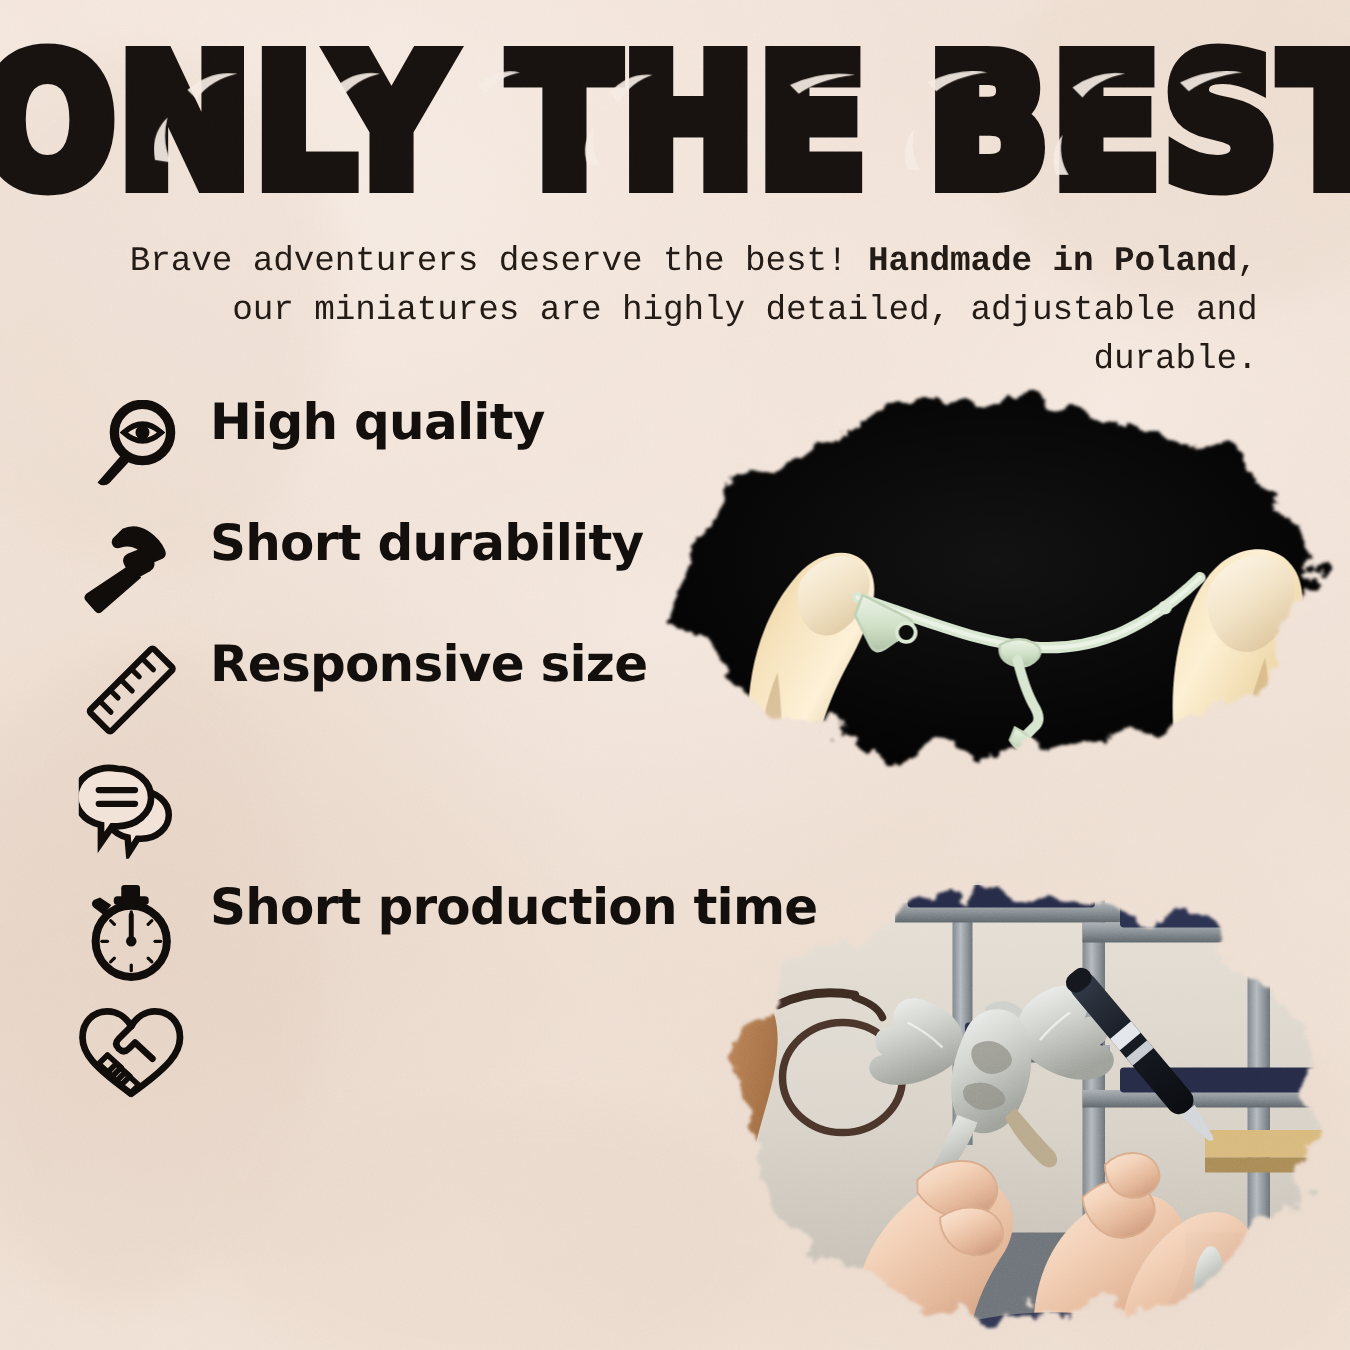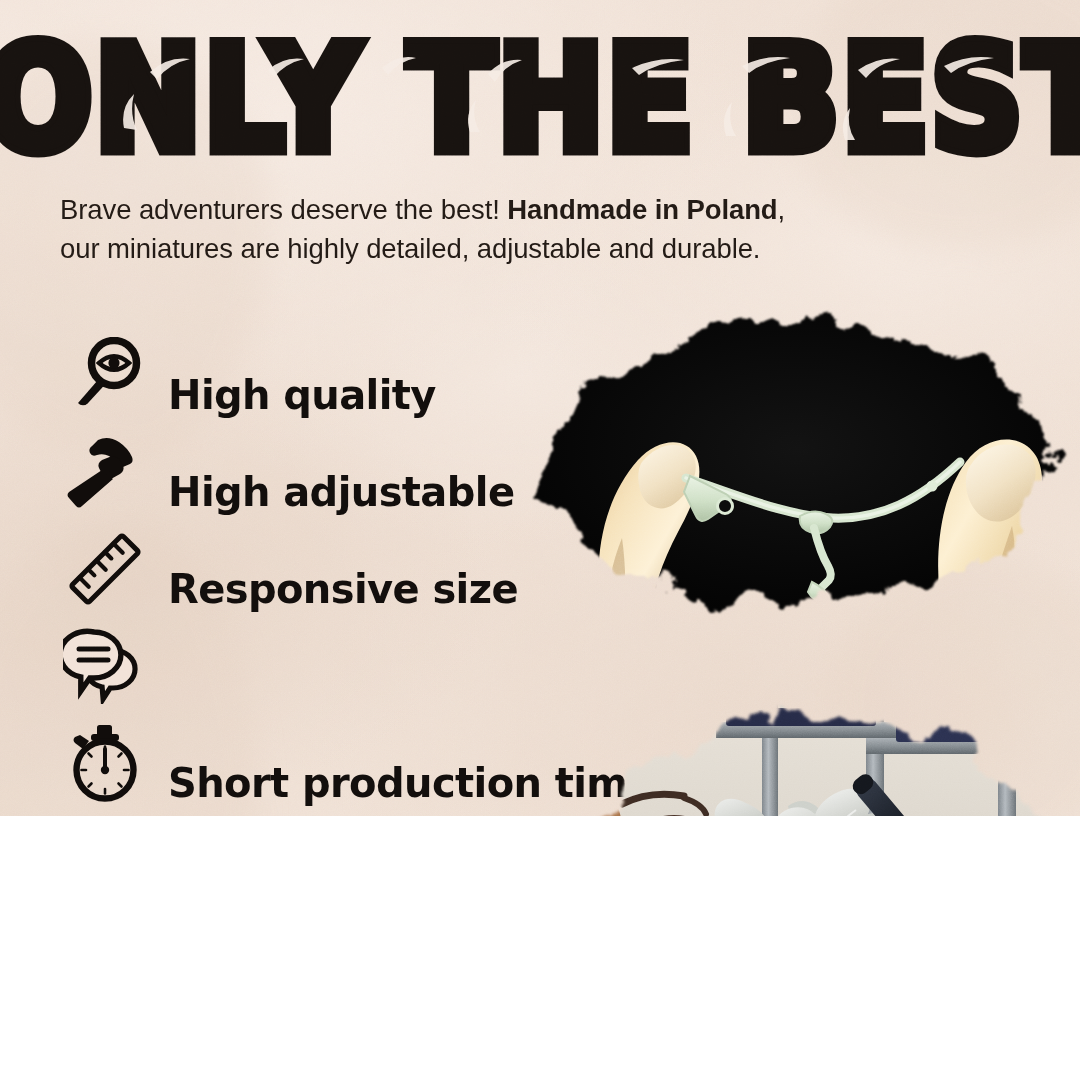--- a/index.html
+++ b/index.html
@@ -6,21 +6,21 @@
   * { margin:0; padding:0; box-sizing:border-box; }
 
   html, body {
     width:1080px; height:1080px;
     overflow:hidden;
     font-family:"Liberation Sans", sans-serif;
   }
 
   #canvas {
     position:relative;
-    width:1080px; height:816px;
+    width:1080px; height:1080px;
     background:#f0abfc;
     overflow:hidden;
   }
 
   
   .bg-wash { position:absolute; inset:0; pointer-events:none; }
   .bg-base {
     position:absolute; inset:0;
     background:
       radial-gradient(ellipse 62% 48% at 26% 14%,  #f7ece4 0%, rgba(247,236,228,0) 70%),
@@ -65,38 +65,38 @@
     paint-order:stroke fill;
     white-space:nowrap;
     transform:scaleY(1.16) scaleX(1.03);
     transform-origin:50% 35%;
   }
 
   
   .subtitle {
     position:absolute;
     left:60px; right:74px; top:190px;
-    text-align:left;
-    font-family:Liberation Sans, sans-serif;
+    text-align:right;
+    font-family:Liberation Mono, monospace;
     font-size:27.5px;
     line-height:1.42;
     color:#221a15;
     letter-spacing:-.1px;
   }
   .subtitle b { font-weight:700; }
 
   
   .features {
     position:absolute;
     left:62px; top:318px;
     width:720px;
   }
   .feature {
     display:flex;
-    align-items:flex-end;
+    align-items:flex-start;
     height:97px;
     gap:20px;
   }
   .feature .icon {
     width:86px; min-width:86px; height:80px;
     display:flex; align-items:center; justify-content:center;
   }
   .feature .icon svg { display:block; }
   .feature .label {
     font-family:"DejaVu Sans", sans-serif;
@@ -213,21 +213,21 @@
         <svg width="80" height="76" viewBox="0 0 80 76">
           <g fill="#100c0a">
             <path d="M33 6 q10 -5 21 2 q9 6 13 15 q2 5 -2 7 l-7 3 q-4 2 -6 -2
                      q-3 -6 -8 -9 q-6 -3 -12 -1 q-5 2 -7 -2 q-2 -4 2 -7 z"></path>
             <path d="M47 22 q8 1 11 9 q2 6 -3 9 l-9 5 q-5 2 -8 -3 l-4 -8
                      q-2 -5 3 -8 z"></path>
             <path d="M37 36 L48 45 L17 72 q-3 3 -6 0 L4 64 q-3 -3 0 -6 Z"></path>
           </g>
         </svg>
       </span>
-      <span class="label">High adjustable</span>
+      <span class="label">Short durability</span>
     </div>
 
     <div class="feature">
       <span class="icon">
         <svg width="80" height="78" viewBox="0 0 80 78">
           <g transform="rotate(-45 40 39)">
             <rect x="4" y="27" width="72" height="24" rx="2" fill="none" stroke="#100c0a" stroke-width="5"></rect>
             <g stroke="#100c0a" stroke-width="4.2" stroke-linecap="round">
               <line x1="16" y1="27" x2="16" y2="40"></line>
               <line x1="28" y1="27" x2="28" y2="36"></line>

